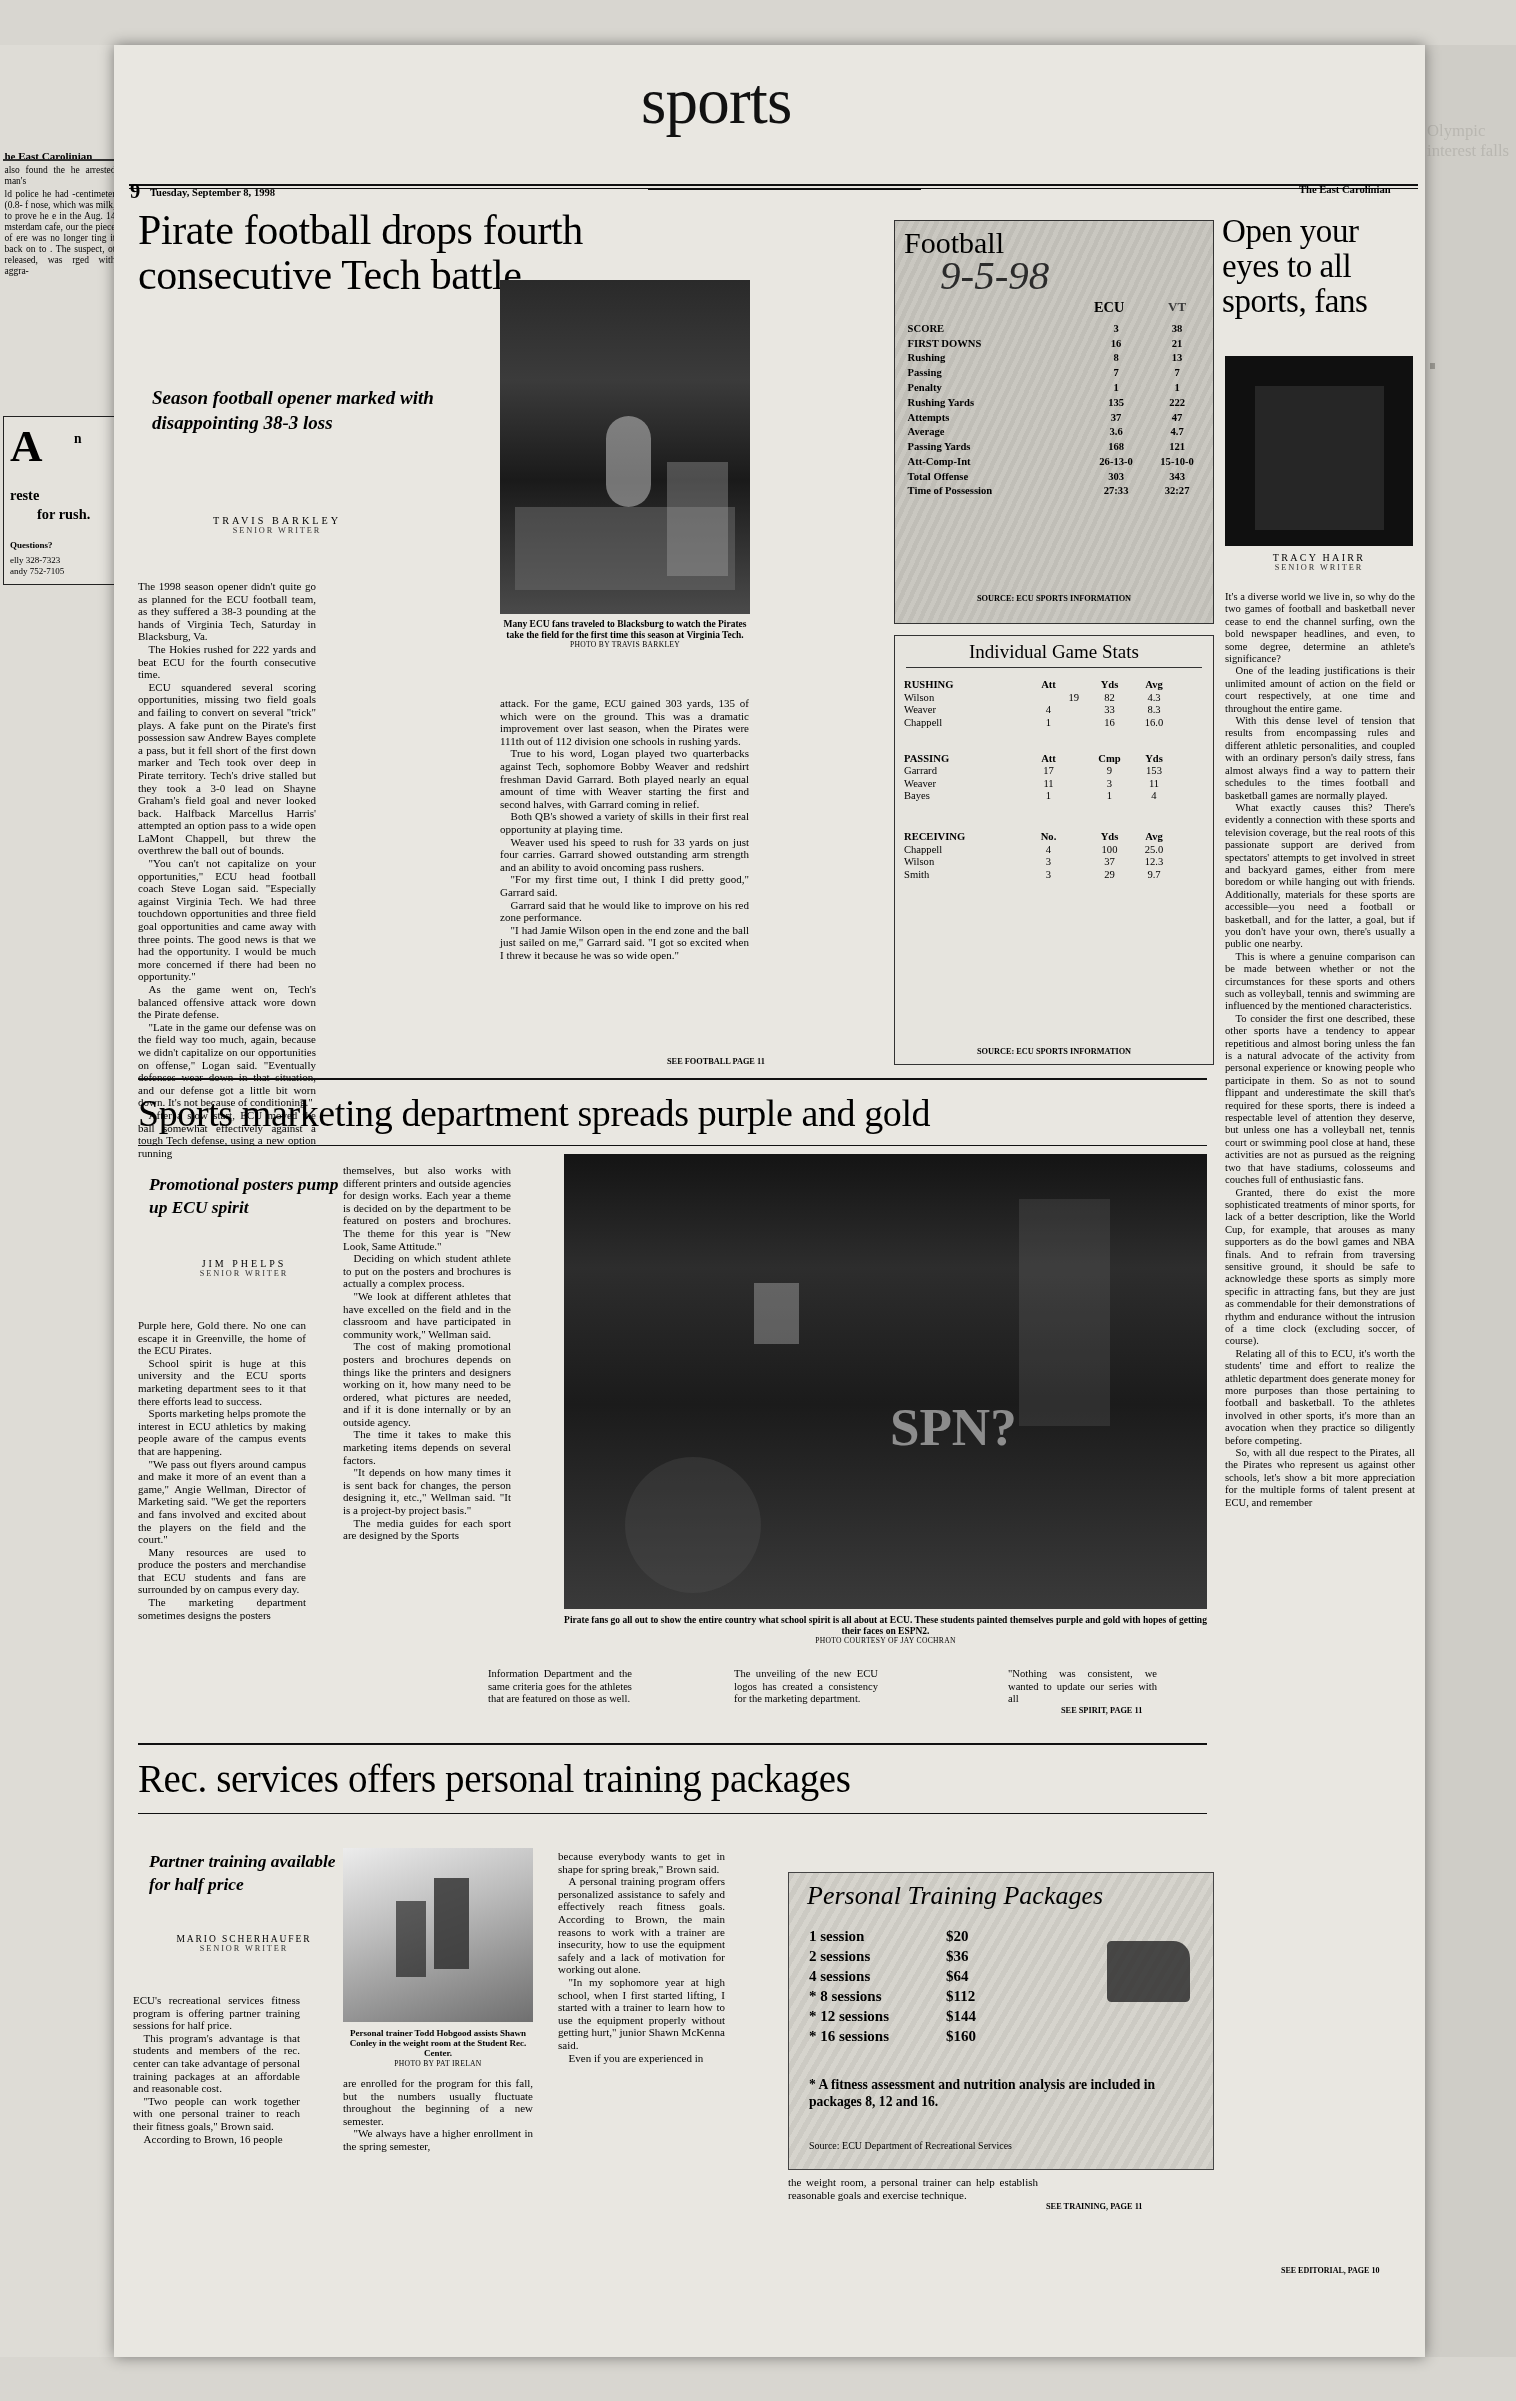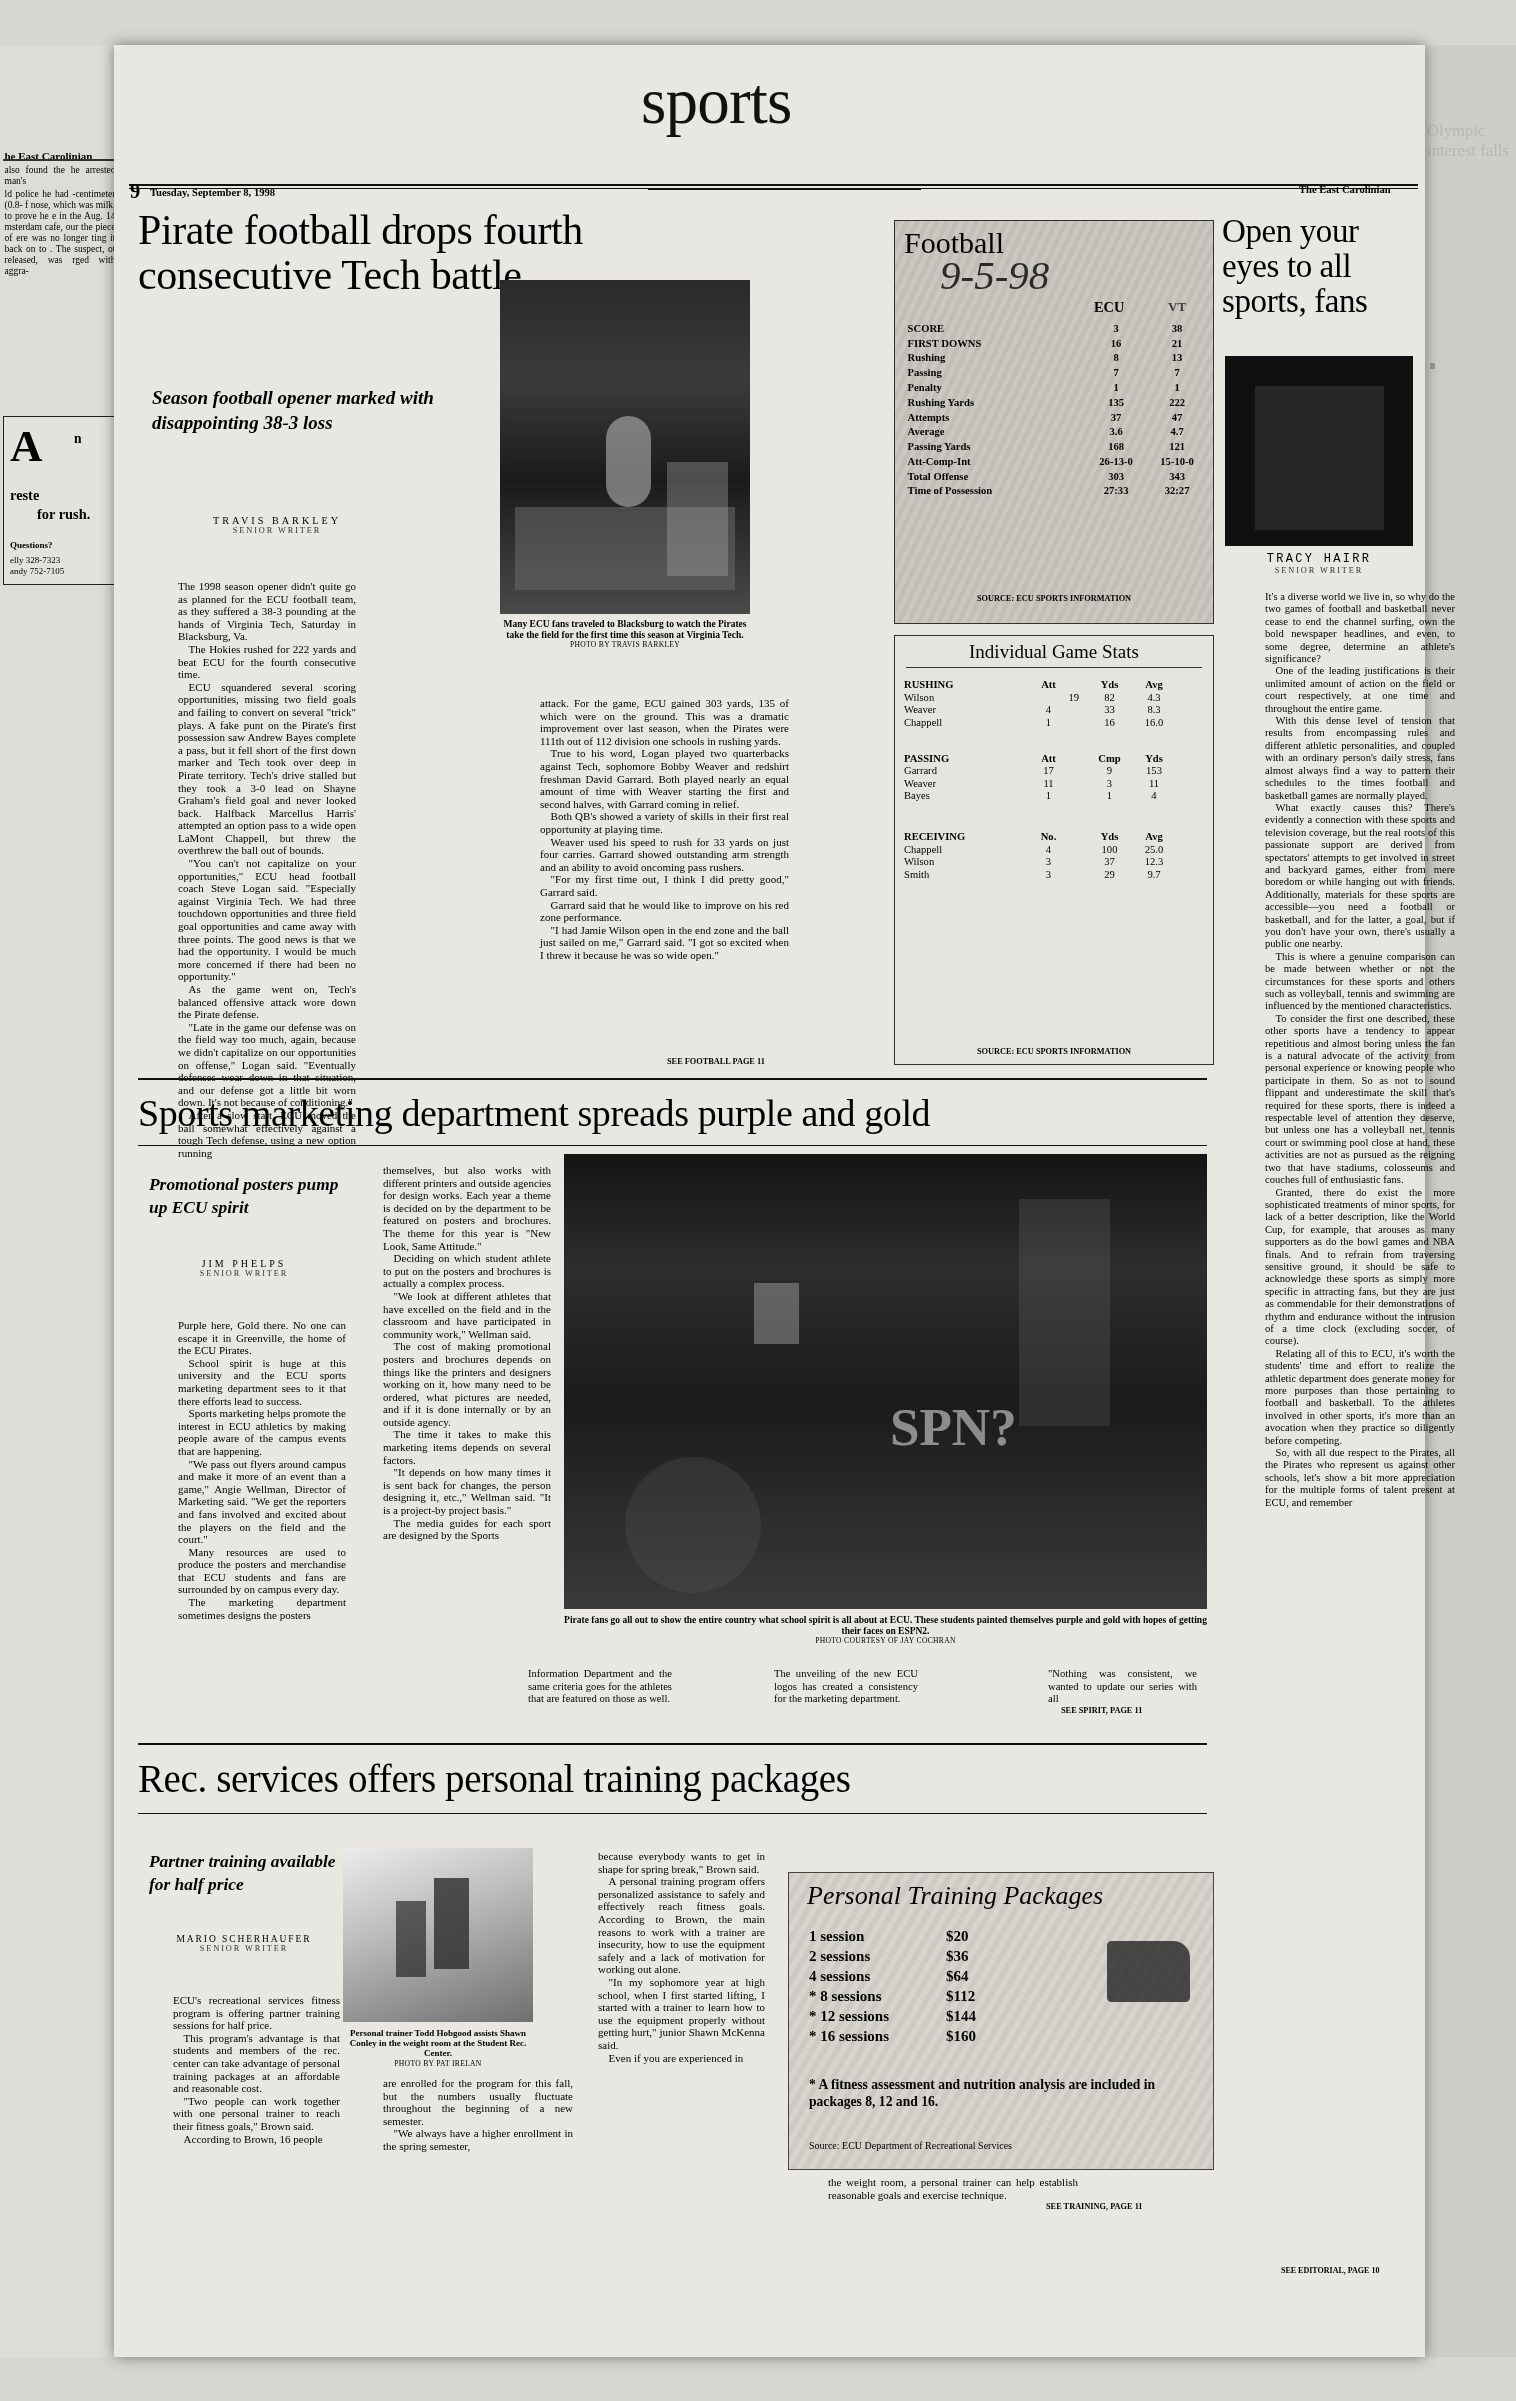--- a/index.html
+++ b/index.html
@@ -10,21 +10,21 @@
   .leftstrip{position:absolute;left:0;top:45px;width:121px;height:2312px;background:#dedcd6;
              border-right:0.8px solid #8d8b86;}
   .rightstrip{position:absolute;left:1424px;top:45px;width:92px;height:2312px;background:#cfcdc7;}
   .sportsword{position:absolute;left:641px;top:64px;font-size:65px;letter-spacing:-0.8px;color:#111;
        font-family:"Liberation Serif",serif;}
   .headrule{position:absolute;left:129px;top:184px;width:1289px;height:2.3px;background:#111;}
   .headrule2{position:absolute;left:129px;top:188px;width:1289px;height:0.8px;background:#111;}
   .folio-num{position:absolute;left:130px;top:180px;font-size:20.5px;font-weight:bold;}
   .folio-right{position:absolute;left:1299px;top:184px;font-size:10.6px;font-weight:bold;}
   
-  .col{position:absolute;font-size:11px;line-height:12.6px;text-align:justify;margin-left:40px;}
+  .col{position:absolute;font-size:11px;line-height:12.6px;text-align:justify;}
   .col p{margin:0;text-indent:10.6px;}
   .col p.first{text-indent:0;}
   h1.head{margin:0;font-weight:normal;font-size:42px;line-height:45px;letter-spacing:-0.4px;}
   h2.deck{margin:0;font-style:italic;font-size:19px;line-height:25px;}
   .byline{font-size:10.2px;letter-spacing:3px;text-align:center;}
   .byline2{font-size:8.3px;letter-spacing:1.9px;text-align:center;color:#333;}
   .photo{background:#ef4444;position:relative;overflow:hidden;}
   .cap{font-size:9.5px;line-height:10.6px;font-weight:bold;text-align:center;}
   .credit{font-size:7.6px;text-align:center;letter-spacing:0.3px;}
   
@@ -289,21 +289,21 @@
     <div style="position:absolute;left:0;bottom:7.6px;width:318px;text-align:center;font-size:8.3px;font-weight:bold;">SOURCE: ECU SPORTS INFORMATION</div>
   </div>
 
   <div style="position:absolute;left:1222px;top:214px;width:196px;">
     <h1 class="head" style="font-size:33px;line-height:35px;">Open your eyes to all sports, fans</h1>
   </div>
   <div class="photo" style="position:absolute;left:1225px;top:356px;width:188px;height:190px;background:#101010;">
     <div style="position:absolute;left:30px;top:30px;width:129px;height:144px;background:#262626;"></div>
   </div>
   <div style="position:absolute;left:1225px;top:552px;width:188px;">
-    <div class="byline" style="letter-spacing:2.3px;font-size:12px;font-family:Liberation Mono, monospace;">TRACY HAIRR</div>
+    <div class="byline" style="letter-spacing:2.3px;font-size:10px;">TRACY HAIRR</div>
     <div class="byline2">SENIOR WRITER</div>
   </div>
   <div class="col" style="left:1225px;top:591px;width:190px;font-size:10.6px;line-height:12.4px;">
     <p class="first">It's a diverse world we live in, so why do the two games of football and basketball never cease to end the channel surfing, own the bold newspaper headlines, and even, to some degree, determine an athlete's significance?</p>
     <p>One of the leading justifications is their unlimited amount of action on the field or court respectively, at one time and throughout the entire game.</p>
     <p>With this dense level of tension that results from encompassing rules and different athletic personalities, and coupled with an ordinary person's daily stress, fans almost always find a way to pattern their schedules to the times football and basketball games are normally played.</p>
     <p>What exactly causes this? There's evidently a connection with these sports and television coverage, but the real roots of this passionate support are derived from spectators' attempts to get involved in street and backyard games, either from mere boredom or while hanging out with friends. Additionally, materials for these sports are accessible—you need a football or basketball, and for the latter, a goal, but if you don't have your own, there's usually a public one nearby.</p>
     <p>This is where a genuine comparison can be made between whether or not the circumstances for these sports and others such as volleyball, tennis and swimming are influenced by the mentioned characteristics.</p>
     <p>To consider the first one described, these other sports have a tendency to appear repetitious and almost boring unless the fan is a natural advocate of the activity from personal experience or knowing people who participate in them. So as not to sound flippant and underestimate the skill that's required for these sports, there is indeed a respectable level of attention they deserve, but unless one has a volleyball net, tennis court or swimming pool close at hand, these activities are not as pursued as the reigning two that have stadiums, colosseums and couches full of enthusiastic fans.</p>
     <p>Granted, there do exist the more sophisticated treatments of minor sports, for lack of a better description, like the World Cup, for example, that arouses as many supporters as do the bowl games and NBA finals. And to refrain from traversing sensitive ground, it should be safe to acknowledge these sports as simply more specific in attracting fans, but they are just as commendable for their demonstrations of rhythm and endurance without the intrusion of a time clock (excluding soccer, of course).</p>

